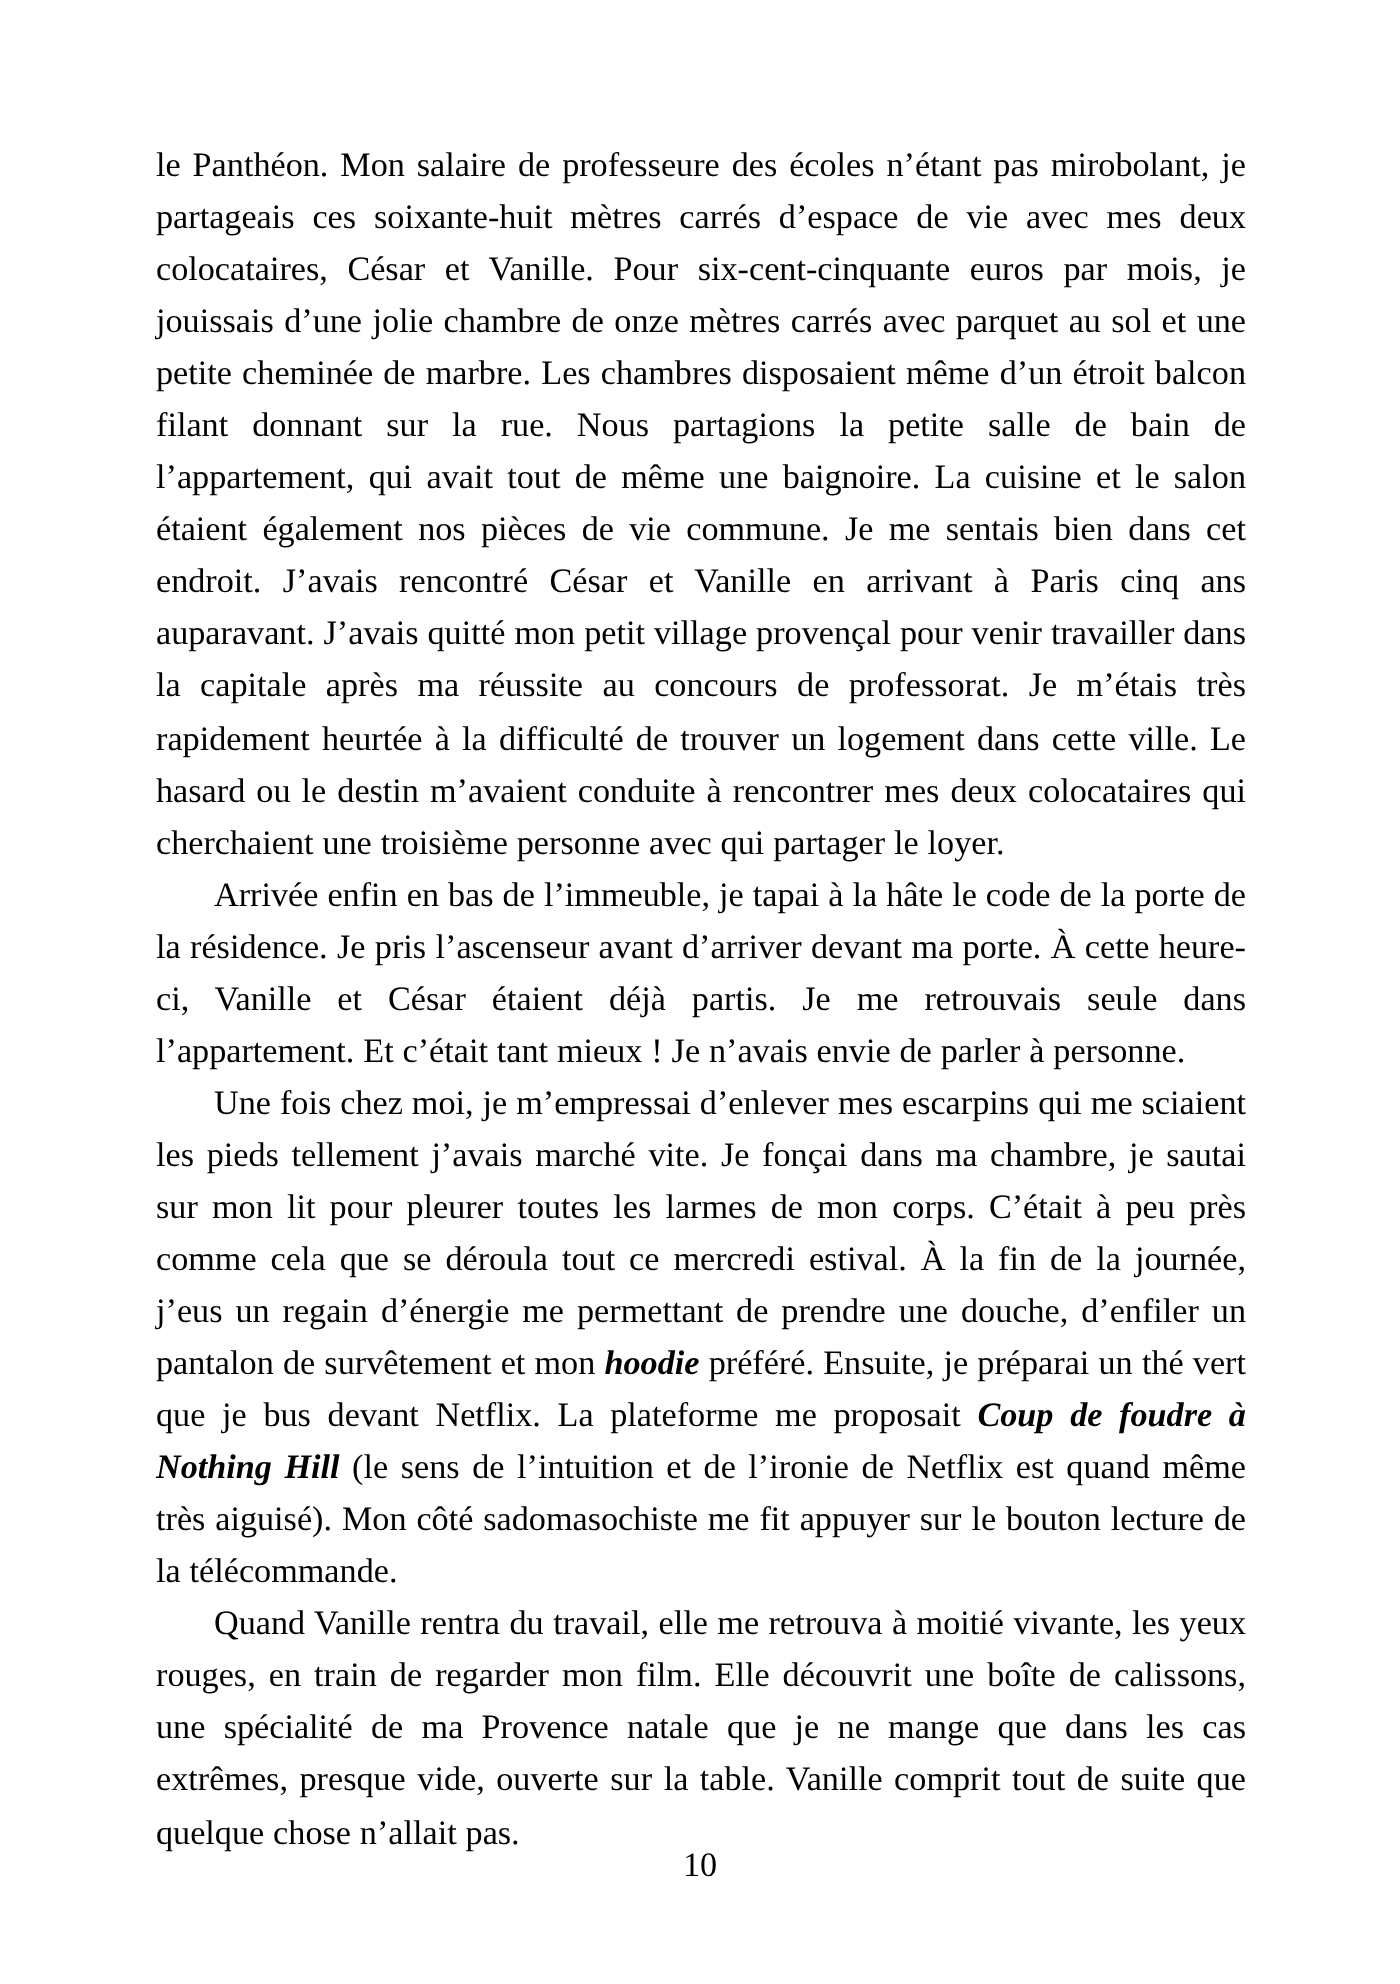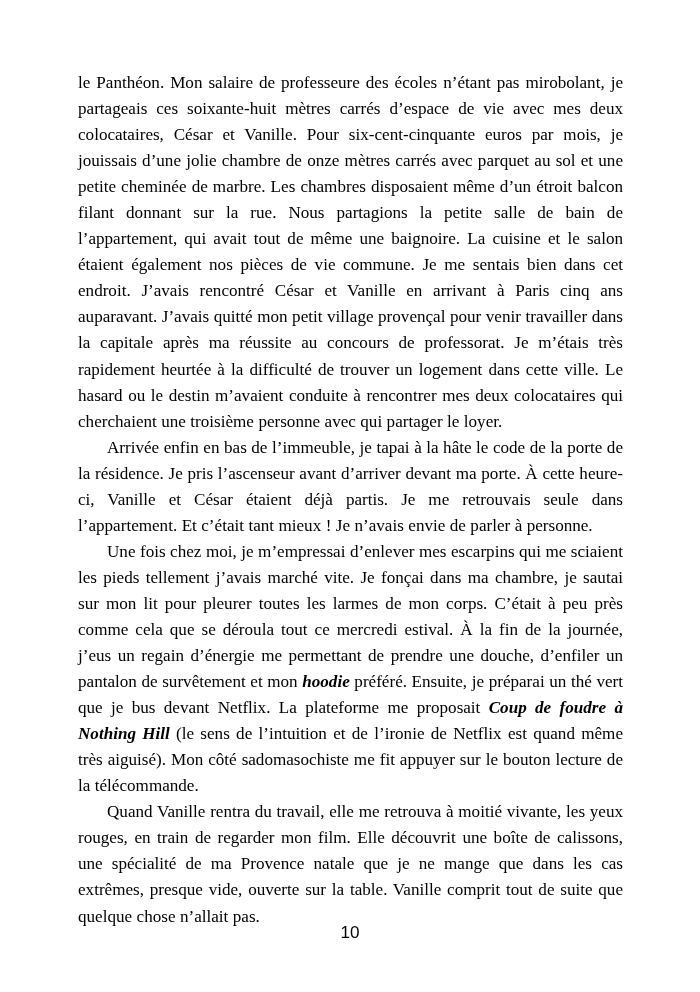--- a/index.html
+++ b/index.html
@@ -58,21 +58,21 @@
   }
 
   .page-number {
     position: absolute;
     left: 0;
     top: 920px;
     width: 700px;
     text-align: center;
     font-size: 17.1px;
     line-height: 26.05px;
-    font-family: Liberation Sans, sans-serif;
+    font-family: Liberation Serif, serif;
     color: #000000;
   }
 </style>
 </head>
 <body>
 
 <div class="page">
 
   <div class="text-block">
 

